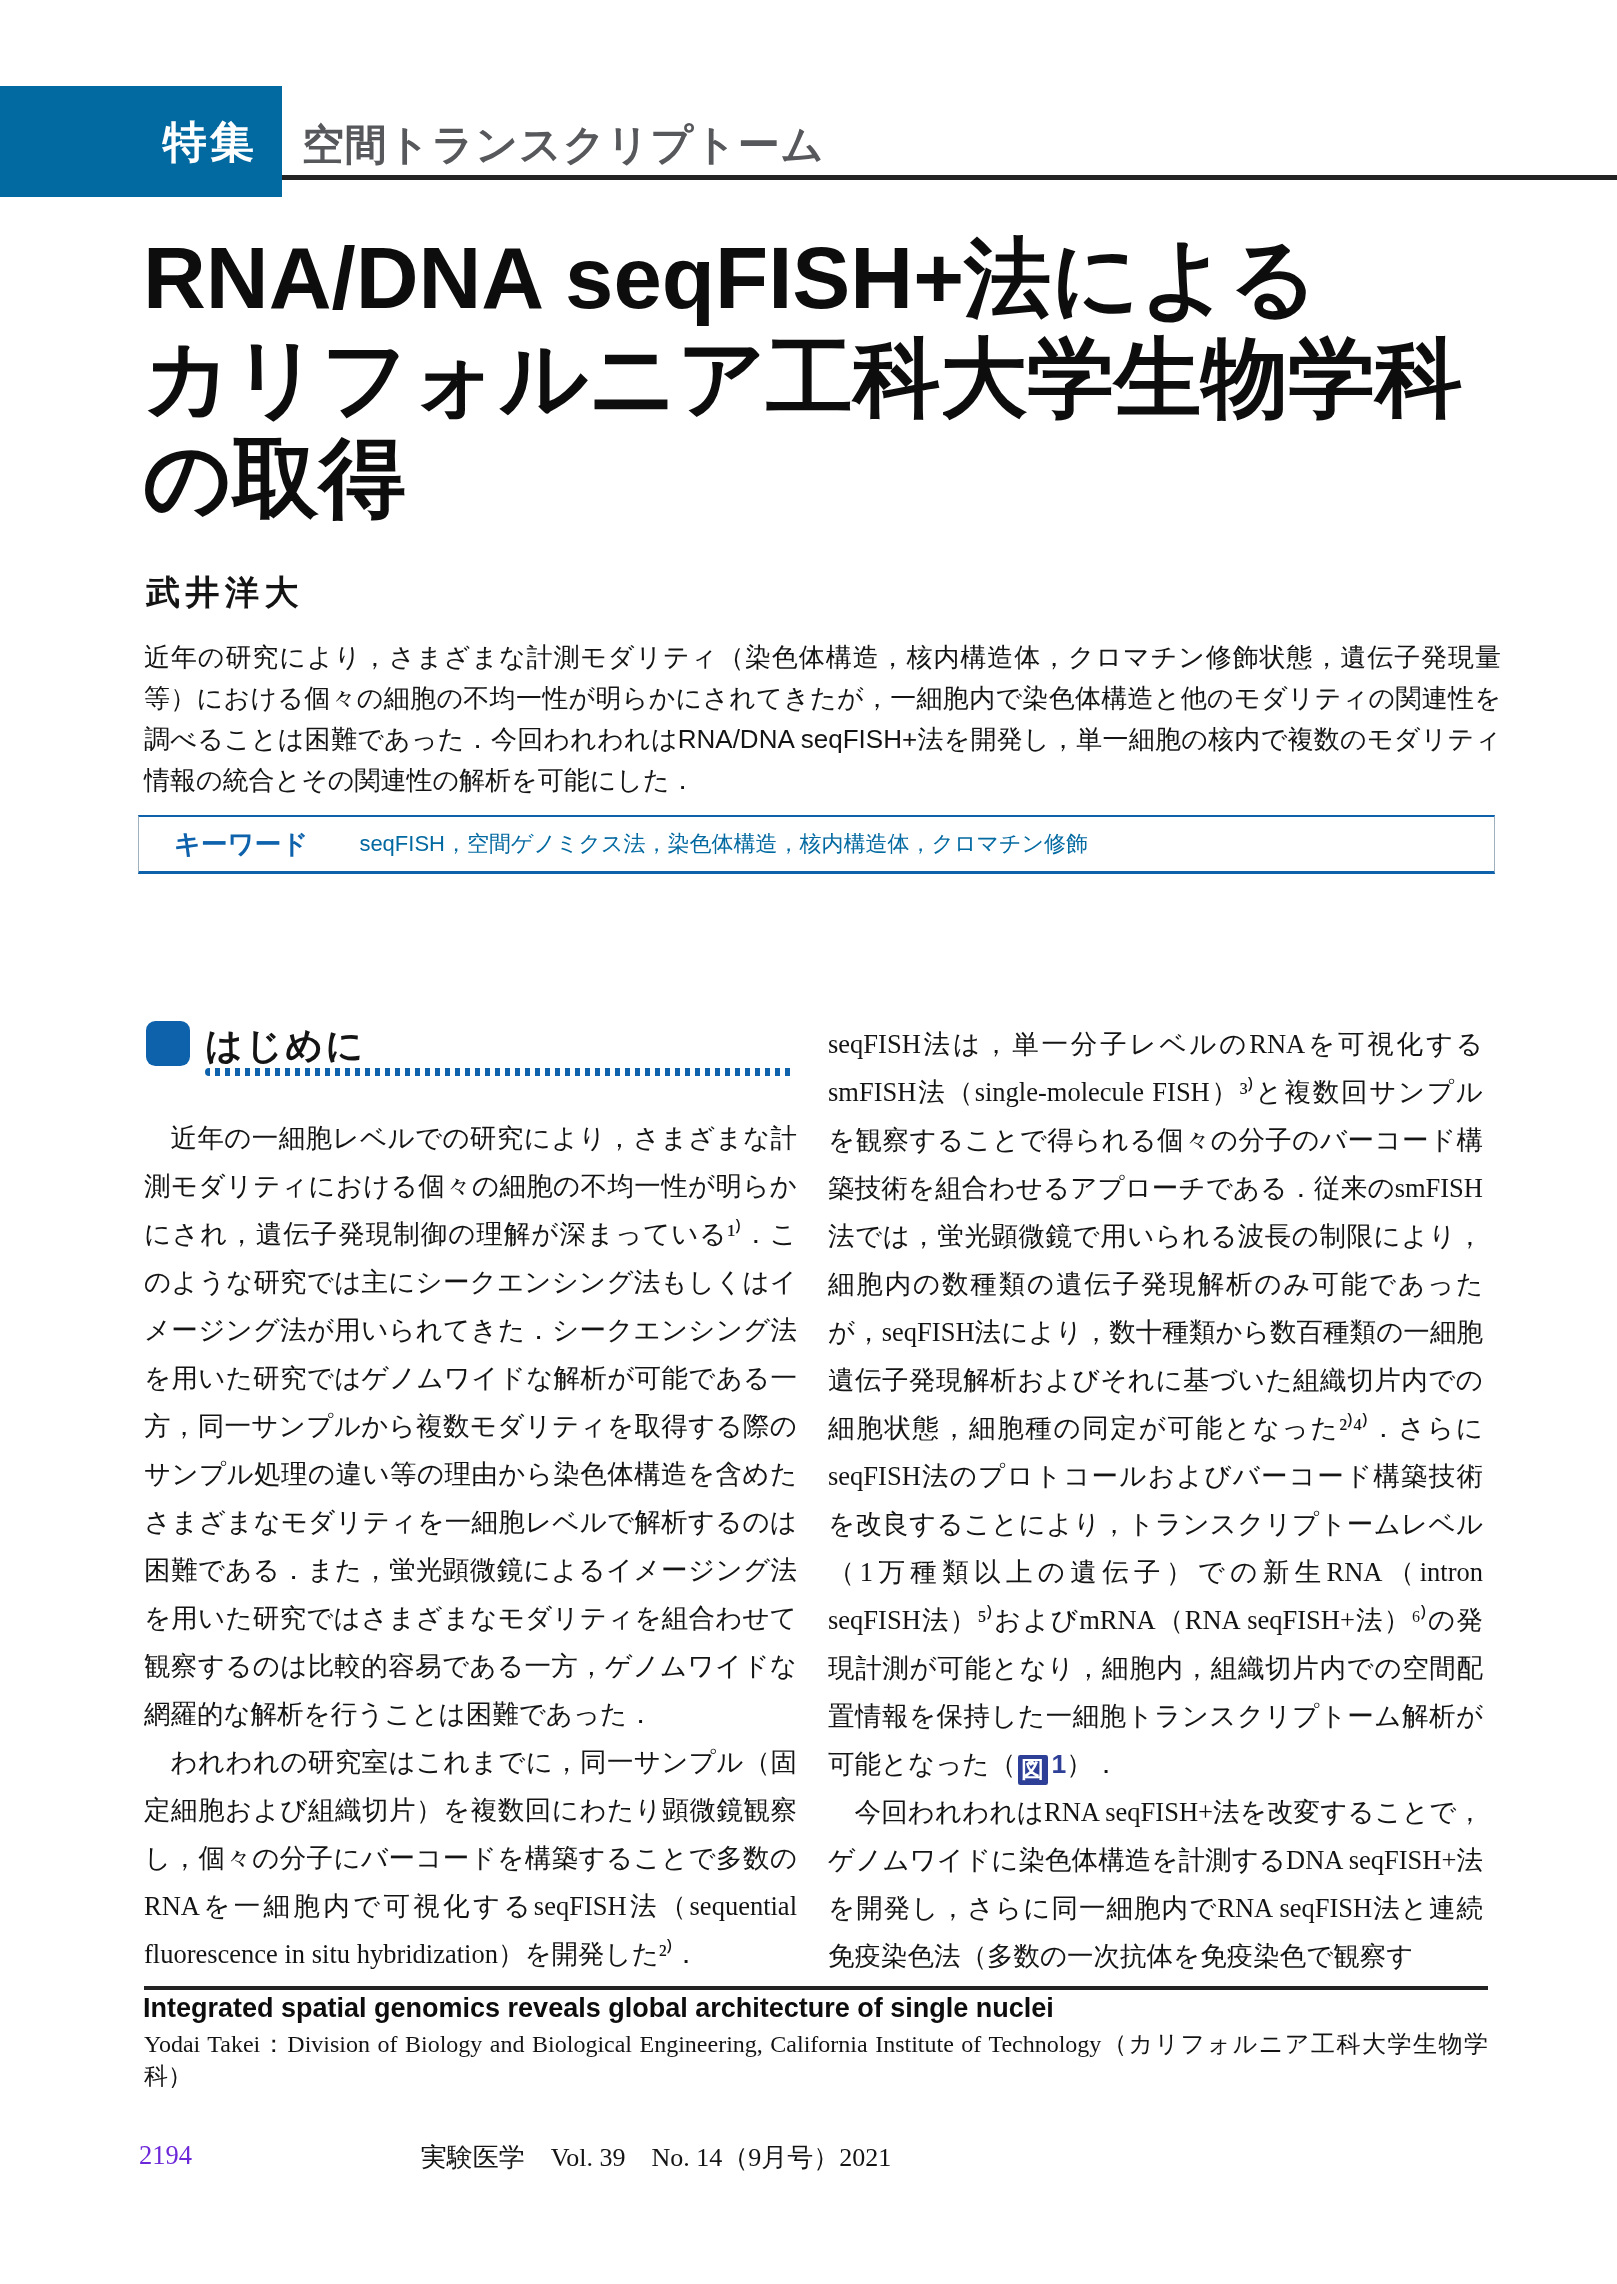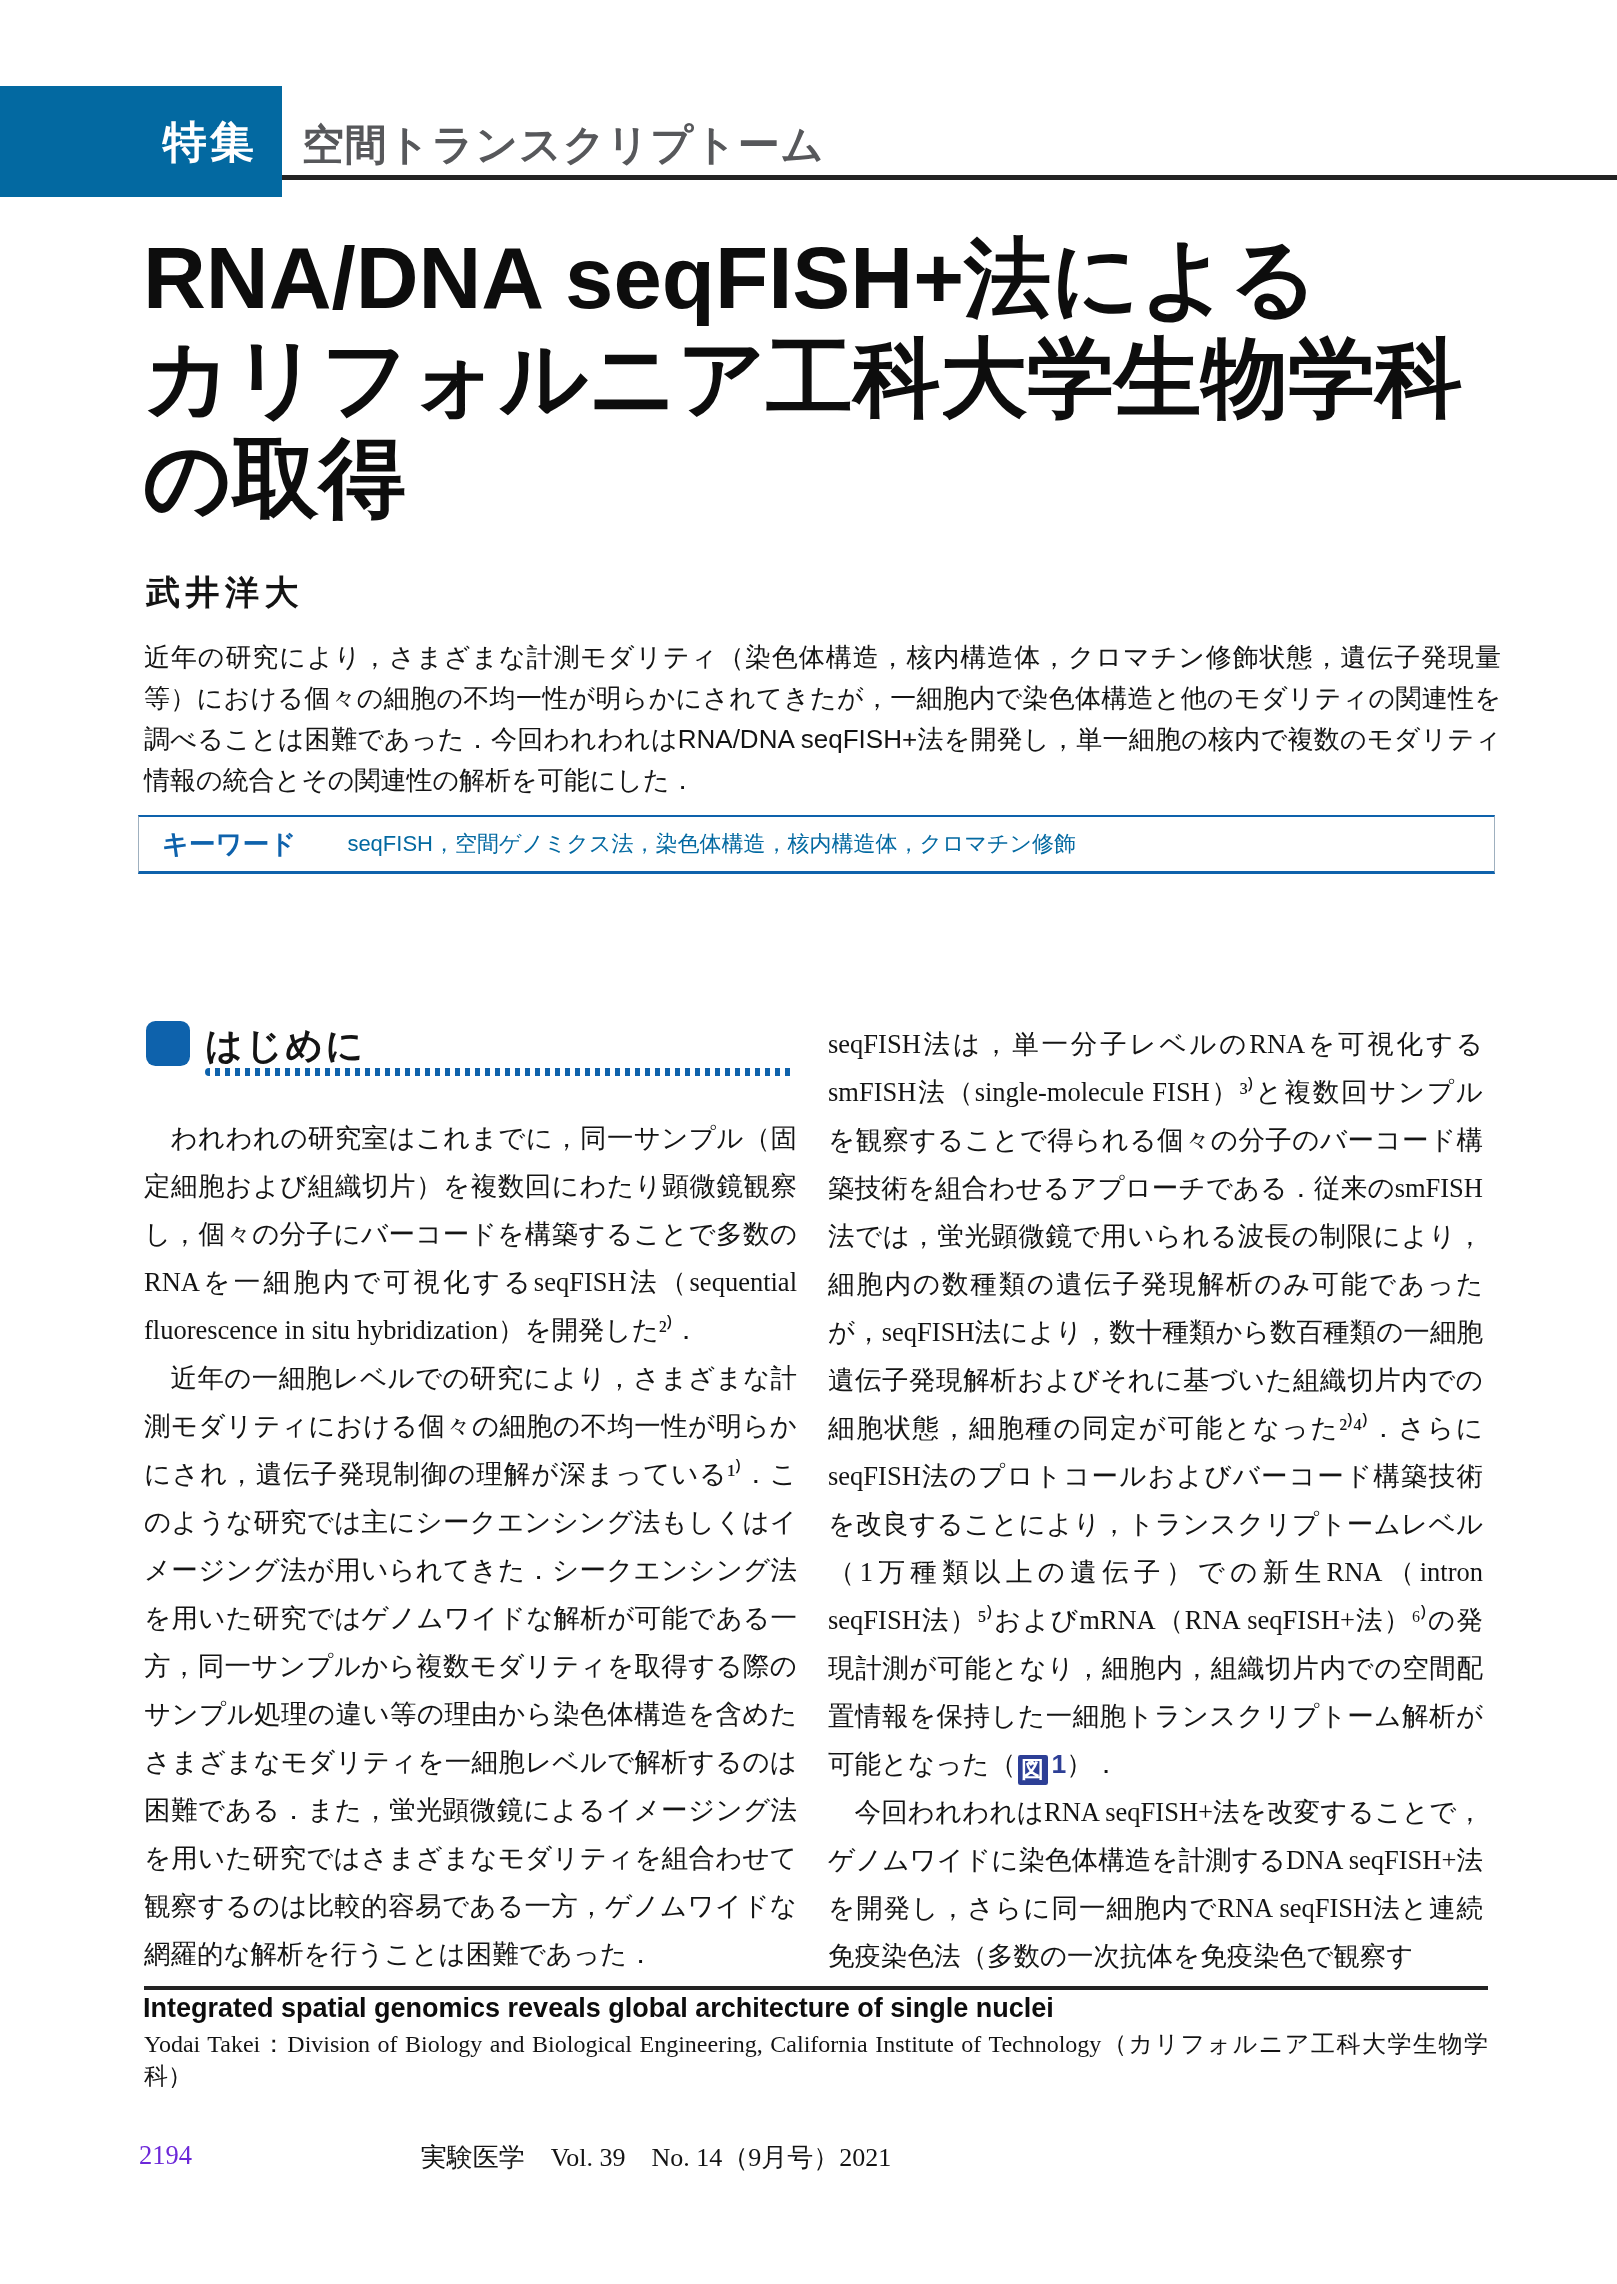--- a/index.html
+++ b/index.html
@@ -39,21 +39,21 @@
     font-size:26px; line-height:41px; text-align:justify; color:#141414;
   }
 
   
   .keywords-box {
     position:absolute; left:138px; top:815px; width:1357px; height:59px;
     border-top:2.3px solid #0e62ac; border-bottom:3.1px solid #0e62ac;
     border-left:0.8px solid #9fb0bf; border-right:0.8px solid #9fb0bf;
     box-sizing:border-box; display:flex; align-items:center;
   }
-  .kw-label { color:#0e62ac; font-weight:bold; font-size:26.5px; margin-left:23px; white-space:nowrap; }
+  .kw-label { color:#0e62ac; font-weight:bold; font-size:26.5px; margin-left:35px; white-space:nowrap; }
   .kw-text  { font-size:22px; margin-left:51px; color:#0369a1; white-space:nowrap; }
 
   
   .section-header { position:absolute; left:146px; top:1019px; width:649px; height:51px; }
   .section-bullet {
     position:absolute; left:0; top:1.6px; width:44px; height:45px;
     background:#0e62ac; border-radius:9.4px;
   }
   .section-title {
     position:absolute; left:59px; top:1.6px; font-size:37px; font-weight:bold;
@@ -136,22 +136,22 @@
     <span class="kw-text">seqFISH，空間ゲノミクス法，染色体構造，核内構造体，クロマチン修飾</span>
   </div>
 
   <div class="section-header">
     <span class="section-bullet"></span>
     <span class="section-title">はじめに</span>
     <span class="section-dots"></span>
   </div>
 
   <div class="body-col col-left">
+    <p class="indent">近年の一細胞レベルでの研究により，さまざまな計測モダリティにおける個々の細胞の不均一性が明らかにされ，遺伝子発現制御の理解が深まっている¹⁾．このような研究では主にシークエンシング法もしくはイメージング法が用いられてきた．シークエンシング法を用いた研究ではゲノムワイドな解析が可能である一方，同一サンプルから複数モダリティを取得する際のサンプル処理の違い等の理由から染色体構造を含めたさまざまなモダリティを一細胞レベルで解析するのは困難である．また，蛍光顕微鏡によるイメージング法を用いた研究ではさまざまなモダリティを組合わせて観察するのは比較的容易である一方，ゲノムワイドな網羅的な解析を行うことは困難であった．</p>
     <p class="indent">われわれの研究室はこれまでに，同一サンプル（固定細胞および組織切片）を複数回にわたり顕微鏡観察し，個々の分子にバーコードを構築することで多数のRNAを一細胞内で可視化するseqFISH法（sequential fluorescence in situ hybridization）を開発した²⁾．</p>
-    <p class="indent">近年の一細胞レベルでの研究により，さまざまな計測モダリティにおける個々の細胞の不均一性が明らかにされ，遺伝子発現制御の理解が深まっている¹⁾．このような研究では主にシークエンシング法もしくはイメージング法が用いられてきた．シークエンシング法を用いた研究ではゲノムワイドな解析が可能である一方，同一サンプルから複数モダリティを取得する際のサンプル処理の違い等の理由から染色体構造を含めたさまざまなモダリティを一細胞レベルで解析するのは困難である．また，蛍光顕微鏡によるイメージング法を用いた研究ではさまざまなモダリティを組合わせて観察するのは比較的容易である一方，ゲノムワイドな網羅的な解析を行うことは困難であった．</p>
   </div>
 
   <div class="body-col col-right">
     <p><span>seqFISH法は，単一分子レベルのRNAを可視化するsmFISH法（single-molecule FISH）³⁾と複数回サンプルを観察することで得られる個々の分子のバーコード構築技術を組合わせるアプローチである．従来のsmFISH法では，蛍光顕微鏡で用いられる波長の制限により，細胞内の数種類の遺伝子発現解析のみ可能であったが，seqFISH法により，数十種類から数百種類の一細胞遺伝子発現解析およびそれに基づいた組織切片内での細胞状態，細胞種の同定が可能となった²⁾⁴⁾．さらにseqFISH法のプロトコールおよびバーコード構築技術を改良することにより，トランスクリプトームレベル（1万種類以上の遺伝子）での新生RNA（intron seqFISH法）⁵⁾およびmRNA（RNA seqFISH+法）⁶⁾の発現計測が可能となり，細胞内，組織切片内での空間配置情報を保持した一細胞トランスクリプトーム解析が可能となった（</span><span class="fig-box">図</span><span class="fig-num">1</span><span>）．</span></p>
     <p class="indent">今回われわれはRNA seqFISH+法を改変することで，ゲノムワイドに染色体構造を計測するDNA seqFISH+法を開発し，さらに同一細胞内でRNA seqFISH法と連続免疫染色法（多数の一次抗体を免疫染色で観察す</p>
   </div>
 
   <div class="footnote-rule"></div>
   <div class="footnote-title">Integrated spatial genomics reveals global architecture of single nuclei</div>
   <div class="footnote-affil">Yodai Takei：Division of Biology and Biological Engineering, California Institute of Technology（カリフォルニア工科大学生物学科）</div>

